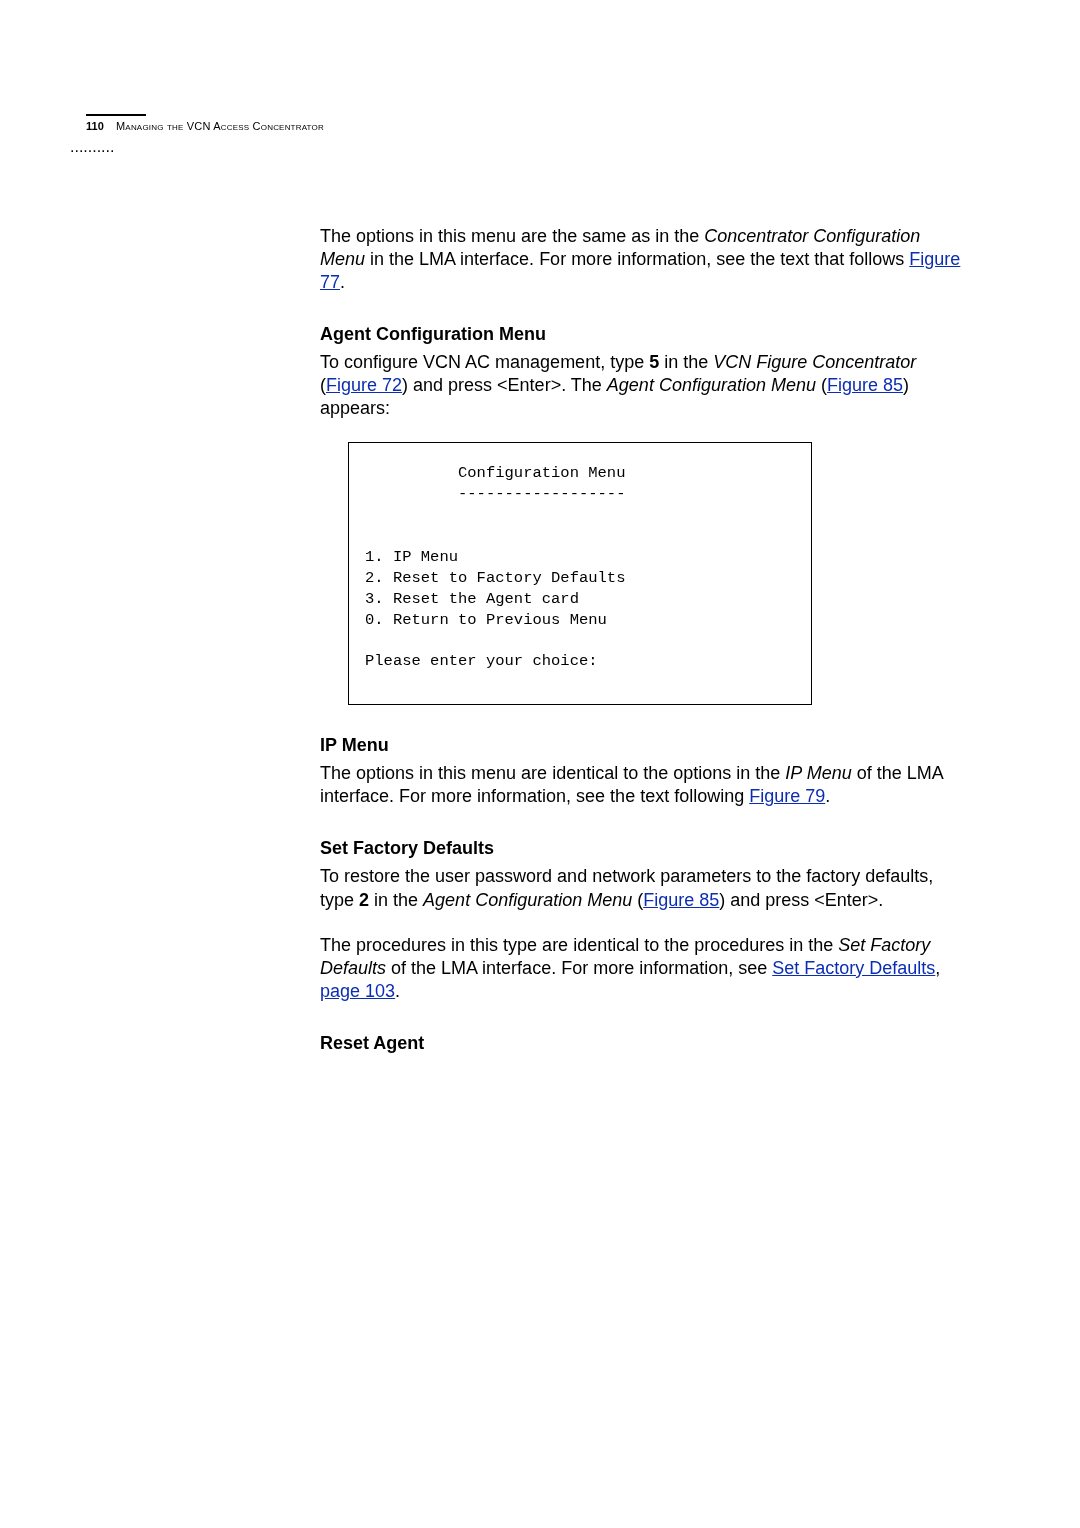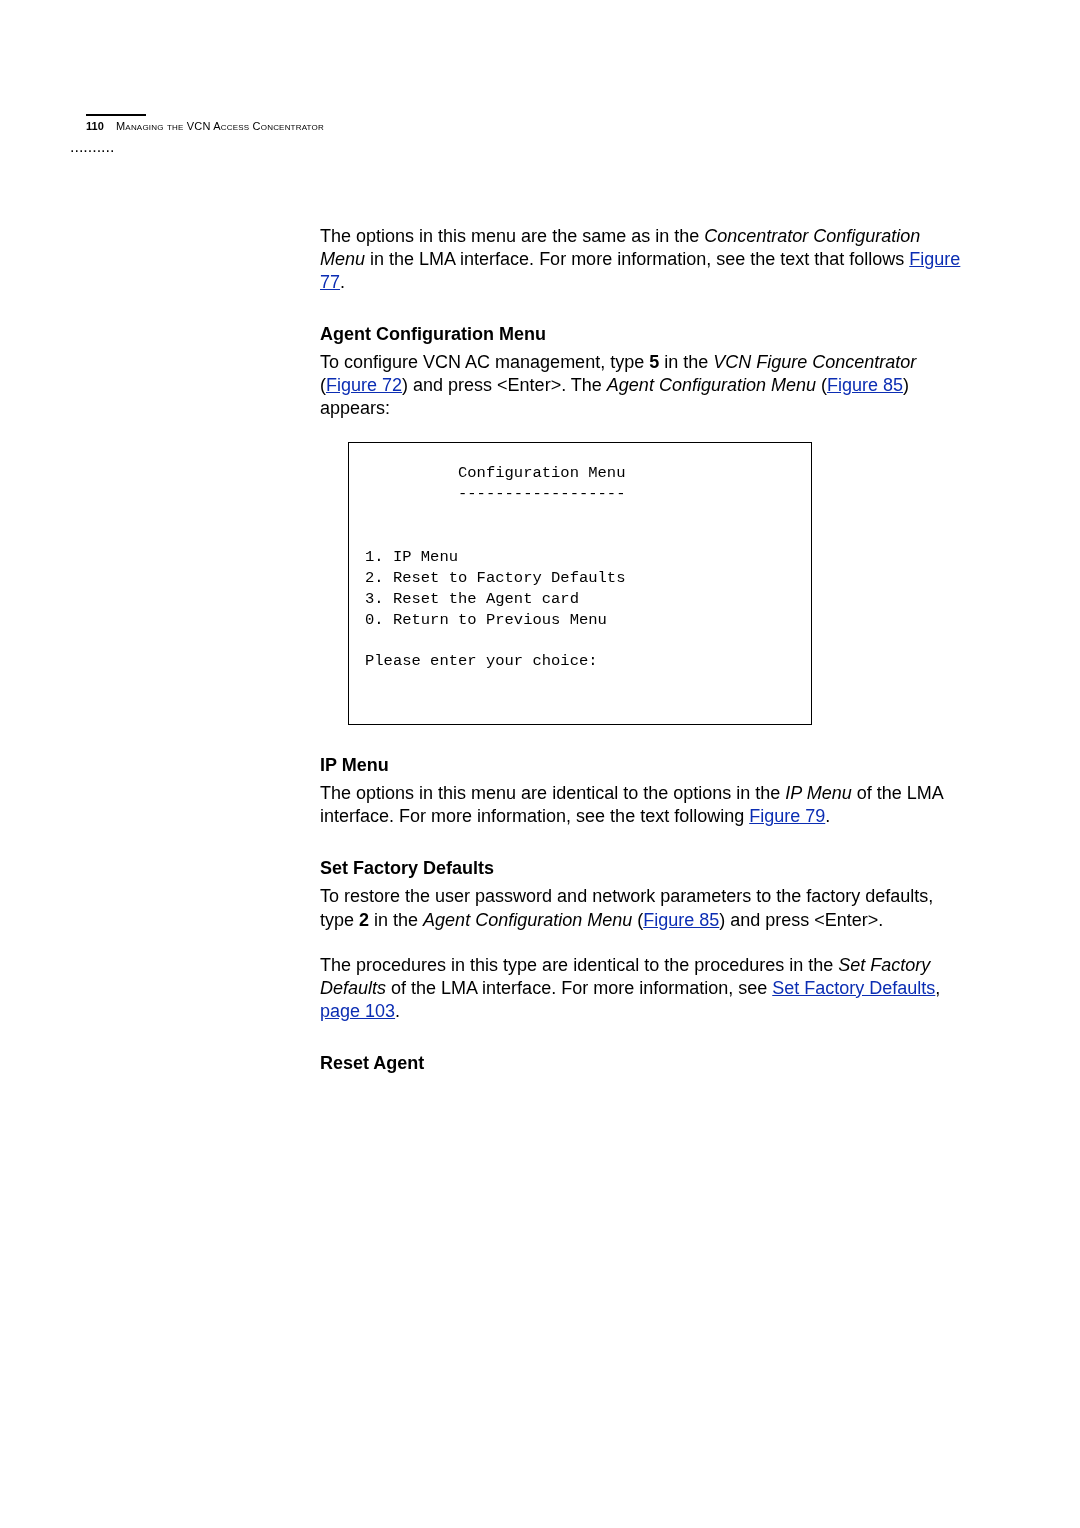--- a/index.html
+++ b/index.html
@@ -72,21 +72,21 @@
     font-size: 17px;
     margin: 24px 0 18px 0;
   }
   .fig-caption .figlabel {
     font-weight: bold;
   }
   .codebox {
     border: 1px solid #000;
     width: 430px;
     margin: 0 0 30px 28px;
-    padding: 20px 16px 52px 16px;
+    padding: 20px 16px 32px 16px;
     font-family: "Courier New", Courier, monospace;
     font-size: 15.5px;
     line-height: 1.35;
     white-space: pre;
   }
 </style>
 </head>
 <body>
 
 <div class="page">

